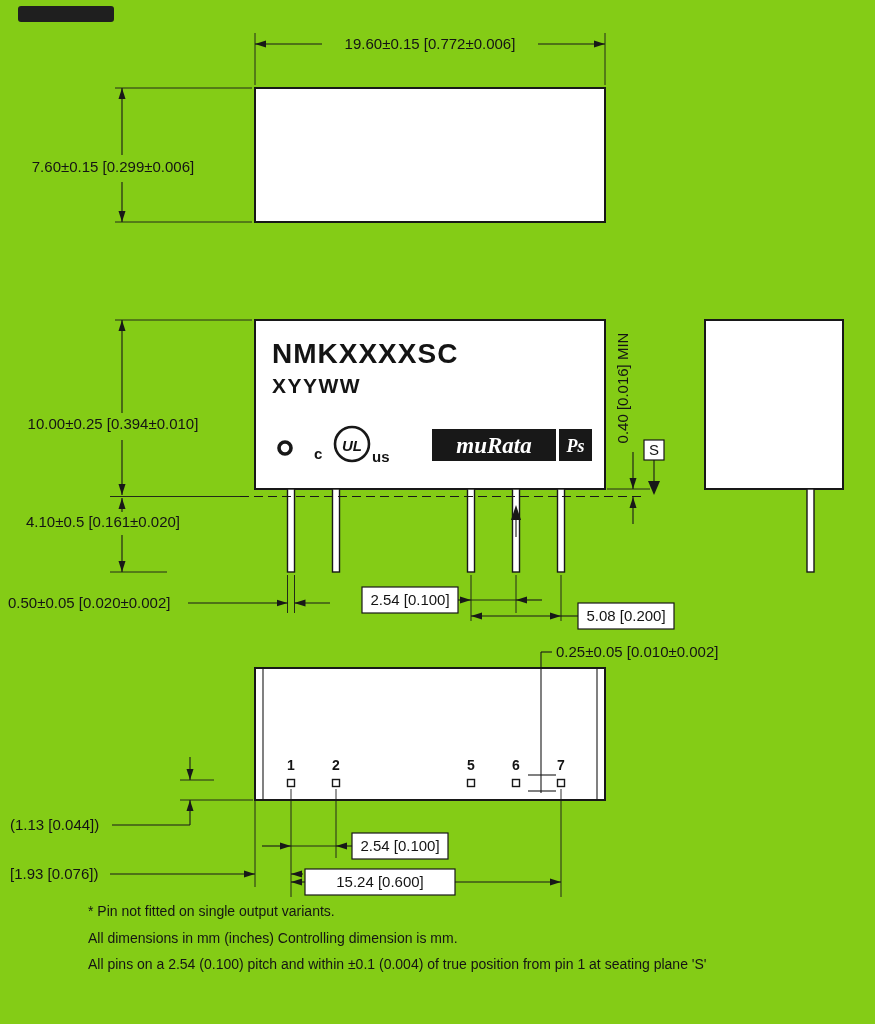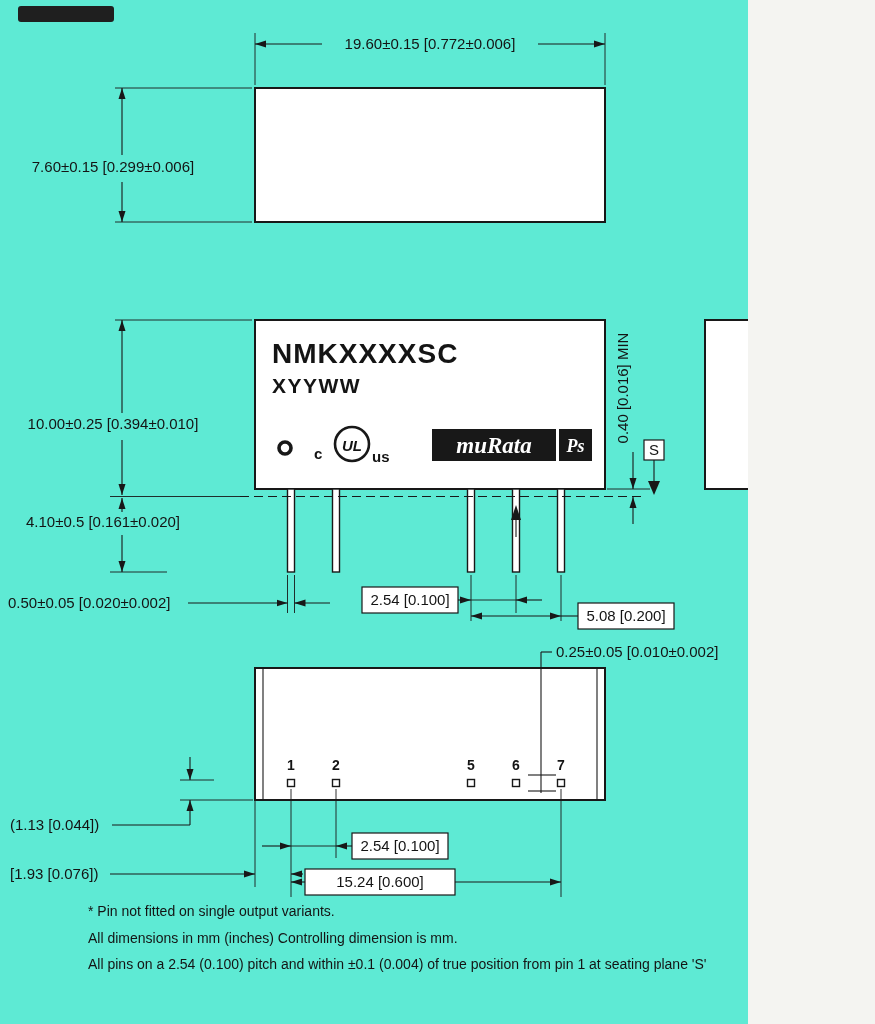--- a/index.html
+++ b/index.html
@@ -1,16 +1,16 @@
 <!DOCTYPE html>
 <html><head>
 <meta charset="utf-8">
 <style>
   html,body{margin:0;padding:0;background:#f4f4f1;}
-  .page{width:748px;height:1024px;background:#5eead4;position:relative;overflow:hidden;}
+  .page{width:875px;height:1024px;background:#84cc16;position:relative;overflow:hidden;}
   svg{display:block;}
   .outline{fill:#ffffff;stroke:#181818;stroke-width:2;}
   .pin{fill:#ffffff;stroke:#181818;stroke-width:1.4;}
   .dl{stroke:#181818;stroke-width:1.1;fill:none;}
   .xl{stroke:#181818;stroke-width:0.9;fill:none;}
   .dash{stroke:#181818;stroke-width:1.1;stroke-dasharray:9 5;fill:none;}
   .box{fill:#ffffff;stroke:#181818;stroke-width:1.2;}
   text{font-family:"Liberation Sans",sans-serif;fill:#141414;}
   .t{font-size:15px;}
   .tm{text-anchor:middle;}

